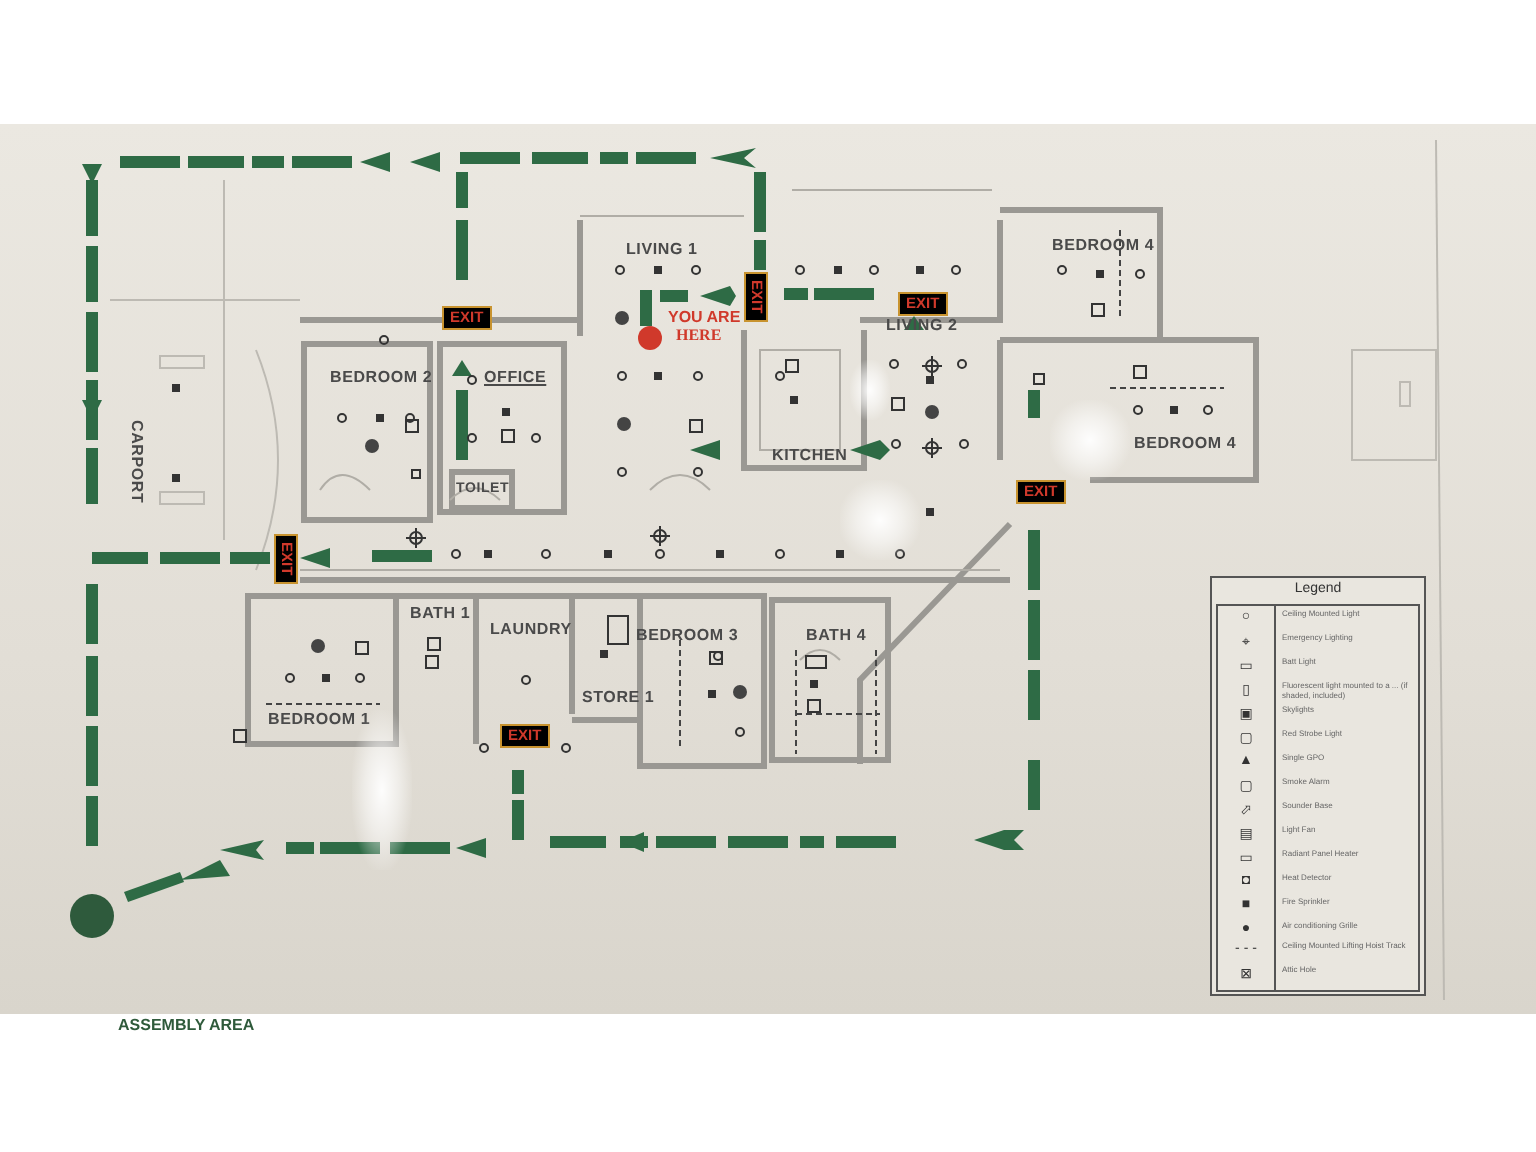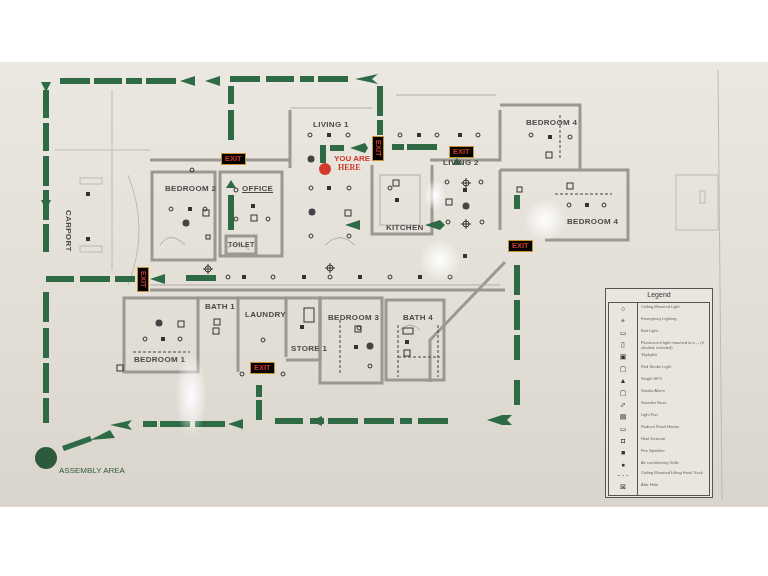--- a/index.html
+++ b/index.html
@@ -4,21 +4,21 @@
 <style>
   html,body{margin:0;padding:0;background:#ffffff;}
   body{width:768px;height:576px;position:relative;overflow:hidden;font-family:"Liberation Sans",sans-serif;}
   .board{position:absolute;left:0;top:62px;width:768px;height:445px;background:#e6e3dc;}
   .board-shade{position:absolute;left:0;top:62px;width:768px;height:445px;background:linear-gradient(180deg,#ebe8e1 0%,#e2ded6 60%,#d9d5cc 100%);}
   svg.plan{position:absolute;left:0;top:0;width:768px;height:576px;}
   .lbl{position:absolute;font-weight:bold;color:#4a4a4a;font-size:8px;letter-spacing:0.3px;white-space:nowrap;}
   .exit{position:absolute;background:#000000;border:1.5px solid #c8932f;color:#d0392b;font-size:7.5px;font-weight:bold;padding:0 3px;line-height:10px;height:10px;}
   .exit.v{writing-mode:vertical-rl;height:auto;width:10px;padding:3px 0;line-height:10px;text-align:center;}
   .here{position:absolute;color:#d0392b;font-weight:bold;font-size:8px;line-height:9px;}
-  .assembly{position:absolute;color:#2f5a3b;font-weight:normal;font-size:8px;}
+  .assembly{position:absolute;color:#2f5a3b;font-weight:bold;font-size:8px;margin-top:42px;}
   .legend{position:absolute;left:605px;top:288px;width:106px;height:208px;border:1px solid #555;background:#e9e6df;}
   .legend-title{position:absolute;left:0;top:2px;width:106px;text-align:center;font-size:7px;color:#333;}
   .legend-grid{position:absolute;left:2px;top:13px;width:100px;height:192px;border:1px solid #555;}
   .legend-divider{position:absolute;left:28px;top:0;width:1px;height:192px;background:#555;}
   .legend-row{position:absolute;left:0;width:100px;height:12px;}
   .legend-sym{position:absolute;left:0;width:28px;text-align:center;font-size:7px;color:#333;}
   .legend-txt{position:absolute;left:32px;width:68px;font-size:4px;line-height:4.5px;color:#666;}
   .glare{position:absolute;background:radial-gradient(ellipse at center,rgba(255,255,255,0.95) 0%,rgba(255,255,255,0.5) 40%,rgba(255,255,255,0) 75%);}
 </style>
 </head>
@@ -265,21 +265,21 @@
       <rect x="206" y="235" width="4" height="4"></rect>
     <rect x="304" y="308" width="10" height="14"></rect>
   </g>
 </svg>
 
 <div class="lbl" style="left:313px;top:120px;">LIVING 1</div>
 <div class="lbl" style="left:443px;top:158px;">LIVING 2</div>
 <div class="lbl" style="left:386px;top:223px;">KITCHEN</div>
 <div class="lbl" style="left:134px;top:355px;">BEDROOM 1</div>
 <div class="lbl" style="left:165px;top:184px;">BEDROOM 2</div>
-<div class="lbl" style="left:328px;top:313px;text-align:right;">BEDROOM 3</div>
+<div class="lbl" style="left:318px;top:313px;text-align:right;">BEDROOM 3</div>
 <div class="lbl" style="left:567px;top:217px;">BEDROOM 4</div>
 <div class="lbl" style="left:526px;top:118px;">BEDROOM 4</div>
 <div class="lbl" style="left:242px;top:184px;text-decoration:underline;">OFFICE</div>
 <div class="lbl" style="left:228px;top:241px;font-size:7px;">TOILET</div>
 <div class="lbl" style="left:205px;top:302px;">BATH 1</div>
 <div class="lbl" style="left:403px;top:313px;">BATH 4</div>
 <div class="lbl" style="left:245px;top:310px;">LAUNDRY</div>
 <div class="lbl" style="left:291px;top:344px;">STORE 1</div>
 <div class="lbl" style="left:43px;top:210px;transform:rotate(90deg);transform-origin:left top;left:73px;">CARPORT</div>
 

